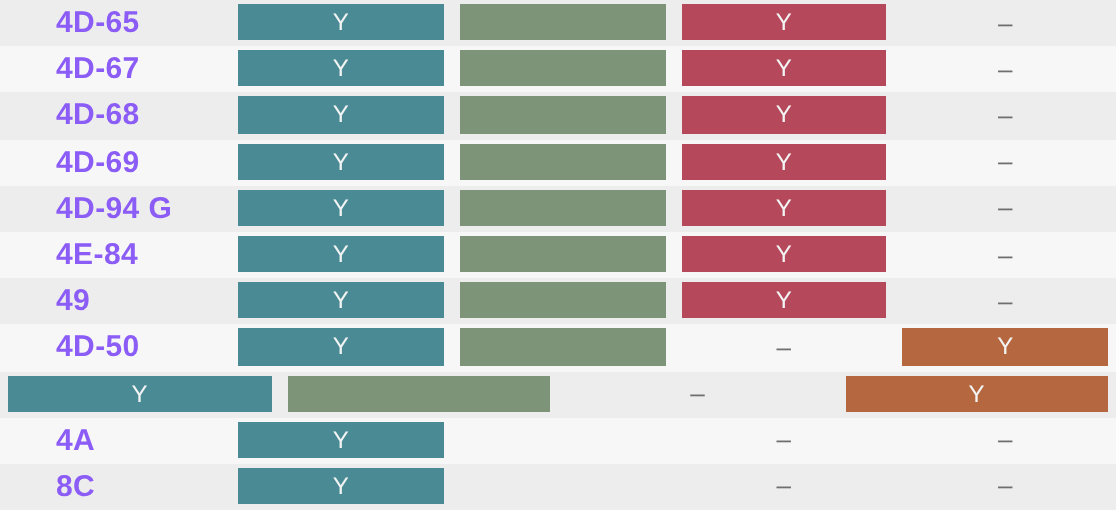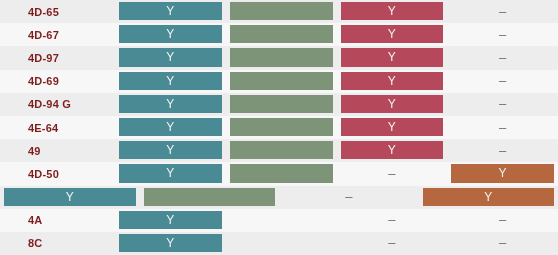--- a/index.html
+++ b/index.html
@@ -82,23 +82,23 @@
     box-sizing: border-box;
     min-width: 0;
   }
 
   
   .cell-label {
     width: 115px;
     flex: 0 0 115px;
     justify-content: flex-start;
     padding-left: 28px;
-    font-size: 11px;
+    font-size: 15px;
     font-weight: bold;
-    color: #7f1d1d;
+    color: #8b5cf6;
     letter-spacing: 0.2px;
   }
 
   .cell-data {
     flex: 1 1 0;
     padding: 2px 4px 3px 4px;
   }
 
   .chip {
     width: 100%;
@@ -178,21 +178,21 @@
             <span class="mark">Y</span>
           </div>
         </div>
         <div class="cell cell-data">
           <div class="chip empty">
             <span class="mark dash">–</span>
           </div>
         </div>
       </div>
       <div class="row stripe-dark">
-        <div class="cell cell-label">4D-97</div>
+        <div class="cell cell-label">4D-68</div>
         <div class="cell cell-data">
           <div class="chip filled" style="background: rgb(74, 138, 148);">
             <span class="mark">Y</span>
           </div>
         </div>
         <div class="cell cell-data">
           <div class="chip filled" style="background: rgb(125, 148, 120);">
             <span class="mark"></span>
           </div>
         </div>
@@ -247,21 +247,21 @@
             <span class="mark">Y</span>
           </div>
         </div>
         <div class="cell cell-data">
           <div class="chip empty">
             <span class="mark dash">–</span>
           </div>
         </div>
       </div>
       <div class="row stripe-light">
-        <div class="cell cell-label">4E-64</div>
+        <div class="cell cell-label">4E-84</div>
         <div class="cell cell-data">
           <div class="chip filled" style="background: rgb(74, 138, 148);">
             <span class="mark">Y</span>
           </div>
         </div>
         <div class="cell cell-data">
           <div class="chip filled" style="background: rgb(125, 148, 120);">
             <span class="mark"></span>
           </div>
         </div>

